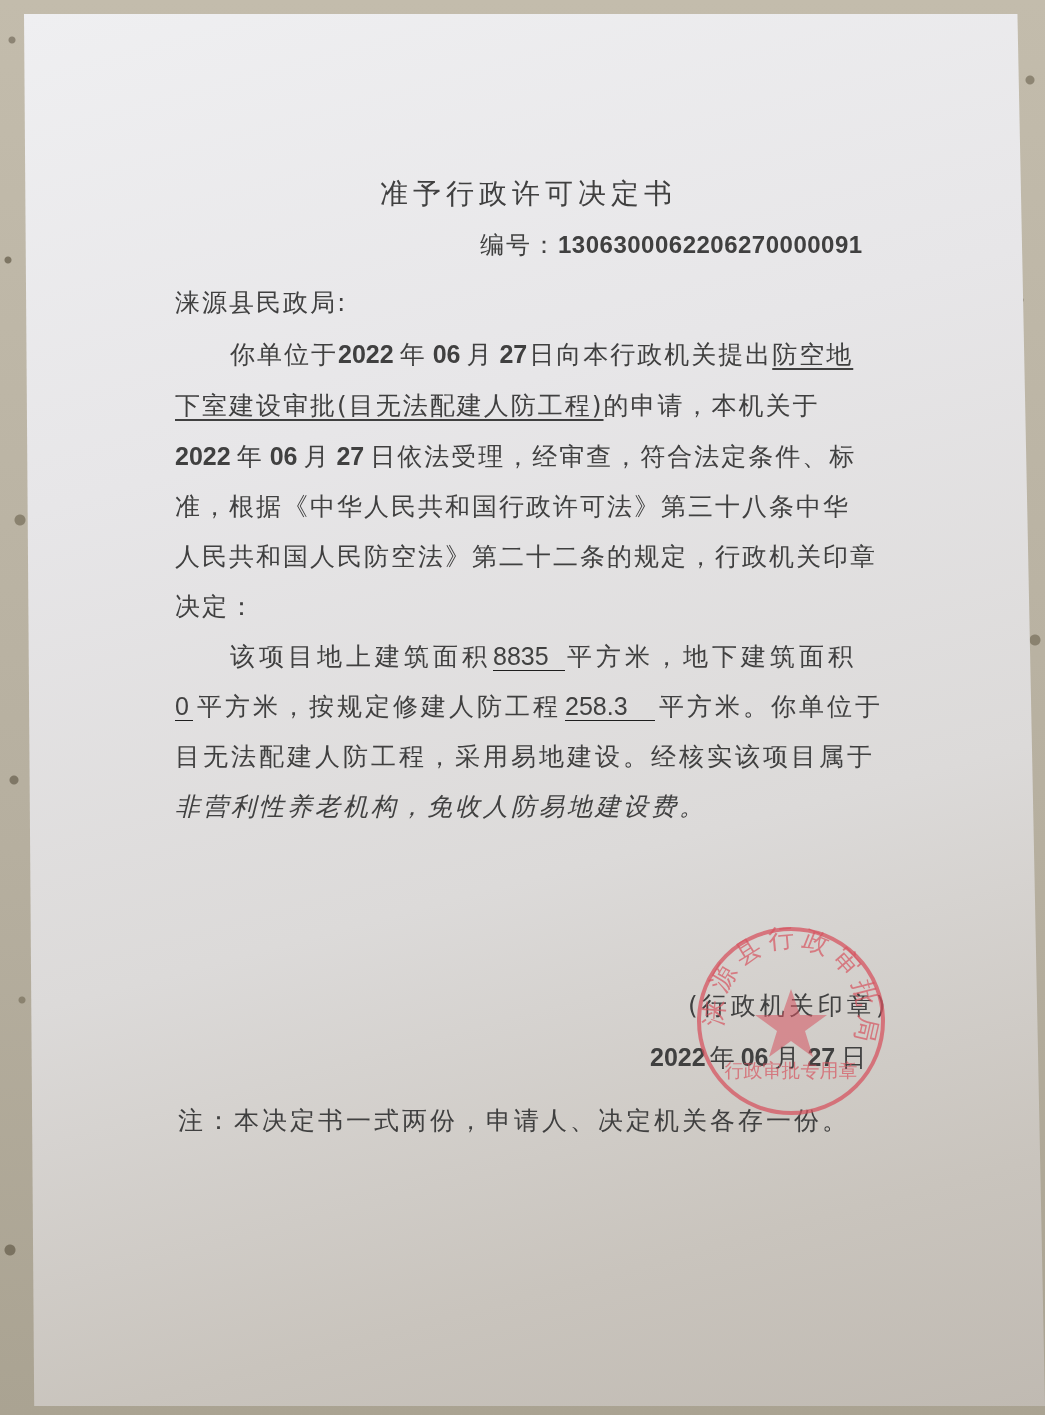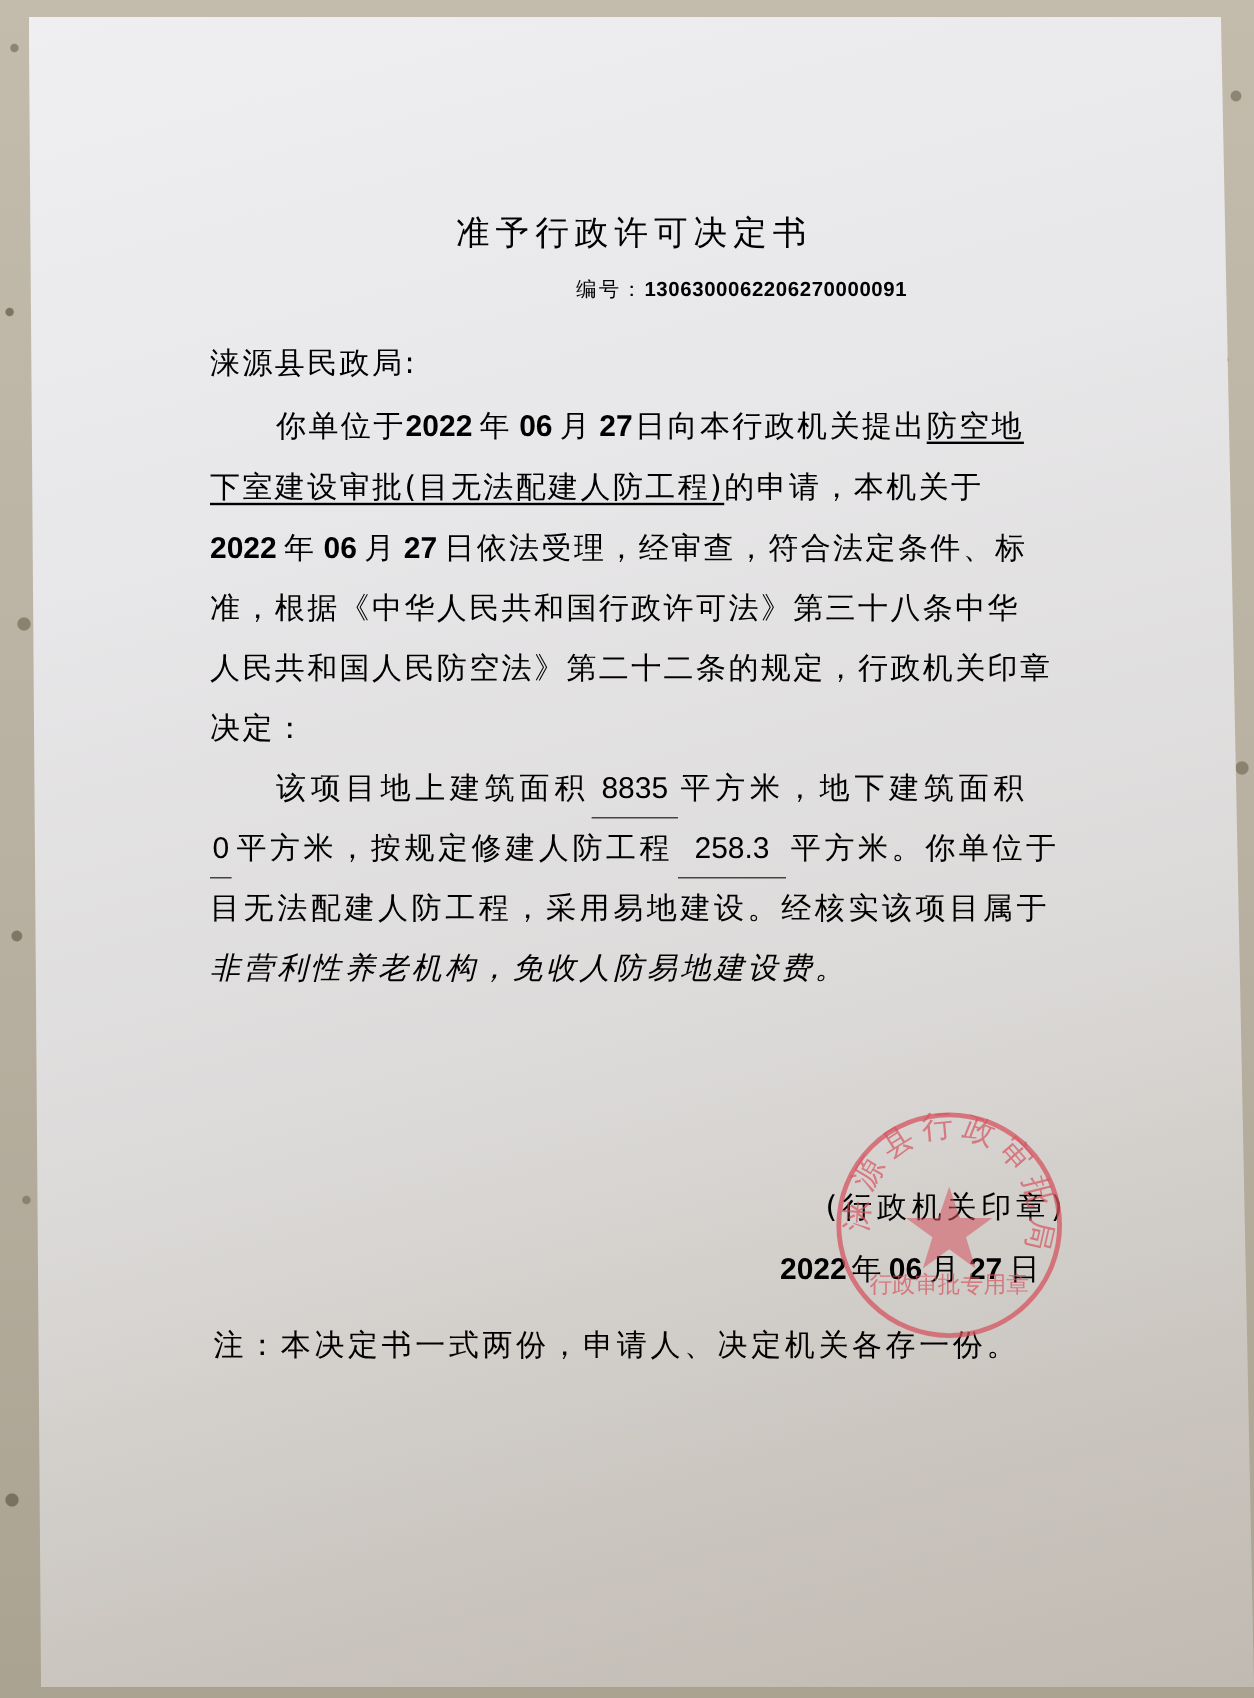--- a/index.html
+++ b/index.html
@@ -37,60 +37,60 @@
     left: 24px;
     top: 14px;
     width: 1021px;
     height: 1392px;
     background: linear-gradient(165deg, #efeff1 0%, #e7e6e8 30%, #dcdad9 60%, #c9c4bd 85%, #c0bab2 100%);
     clip-path: polygon(0 0, 97.3% 0, 100% 100%, 1% 100%);
     box-shadow: 0 0 6px rgba(0,0,0,0.25);
   }
   .txt {
     position: absolute;
-    color: #000000;
+    color: #404040;
     font-family: "DejaVu Sans", sans-serif;
     white-space: nowrap;
     font-size: 25px;
     letter-spacing: 2px;
     line-height: 1;
   }
   .title {
     left: 380px;
     top: 180px;
     font-size: 28px;
     letter-spacing: 5px;
   }
   .docno {
     left: 480px;
     top: 233px;
-    font-size: 17px;
+    font-size: 24px;
   }
   .docno .num {
     font-weight: bold;
     letter-spacing: 0.5px;
     font-family: "Liberation Sans", sans-serif;
   }
   .bold {
     font-weight: bold;
     font-family: "Liberation Sans", sans-serif;
     letter-spacing: 0;
   }
   .ul {
     text-decoration: underline;
     text-underline-offset: 5px;
     text-align: center;
   }
   .blank {
     display: inline-block;
     border-bottom: 1.5px solid #1e1e1e;
-    text-align: center;
+    text-align: left;
     font-family: "Liberation Sans", sans-serif;
     letter-spacing: 0;
-    padding-bottom: 11px;
+    padding-bottom: 1px;
   }
   .stamp {
     position: absolute;
     left: 697px;
     top: 927px;
     width: 188px;
     height: 188px;
     border-radius: 50%;
     border: 4px solid rgba(214, 84, 96, 0.75);
     box-sizing: border-box;

